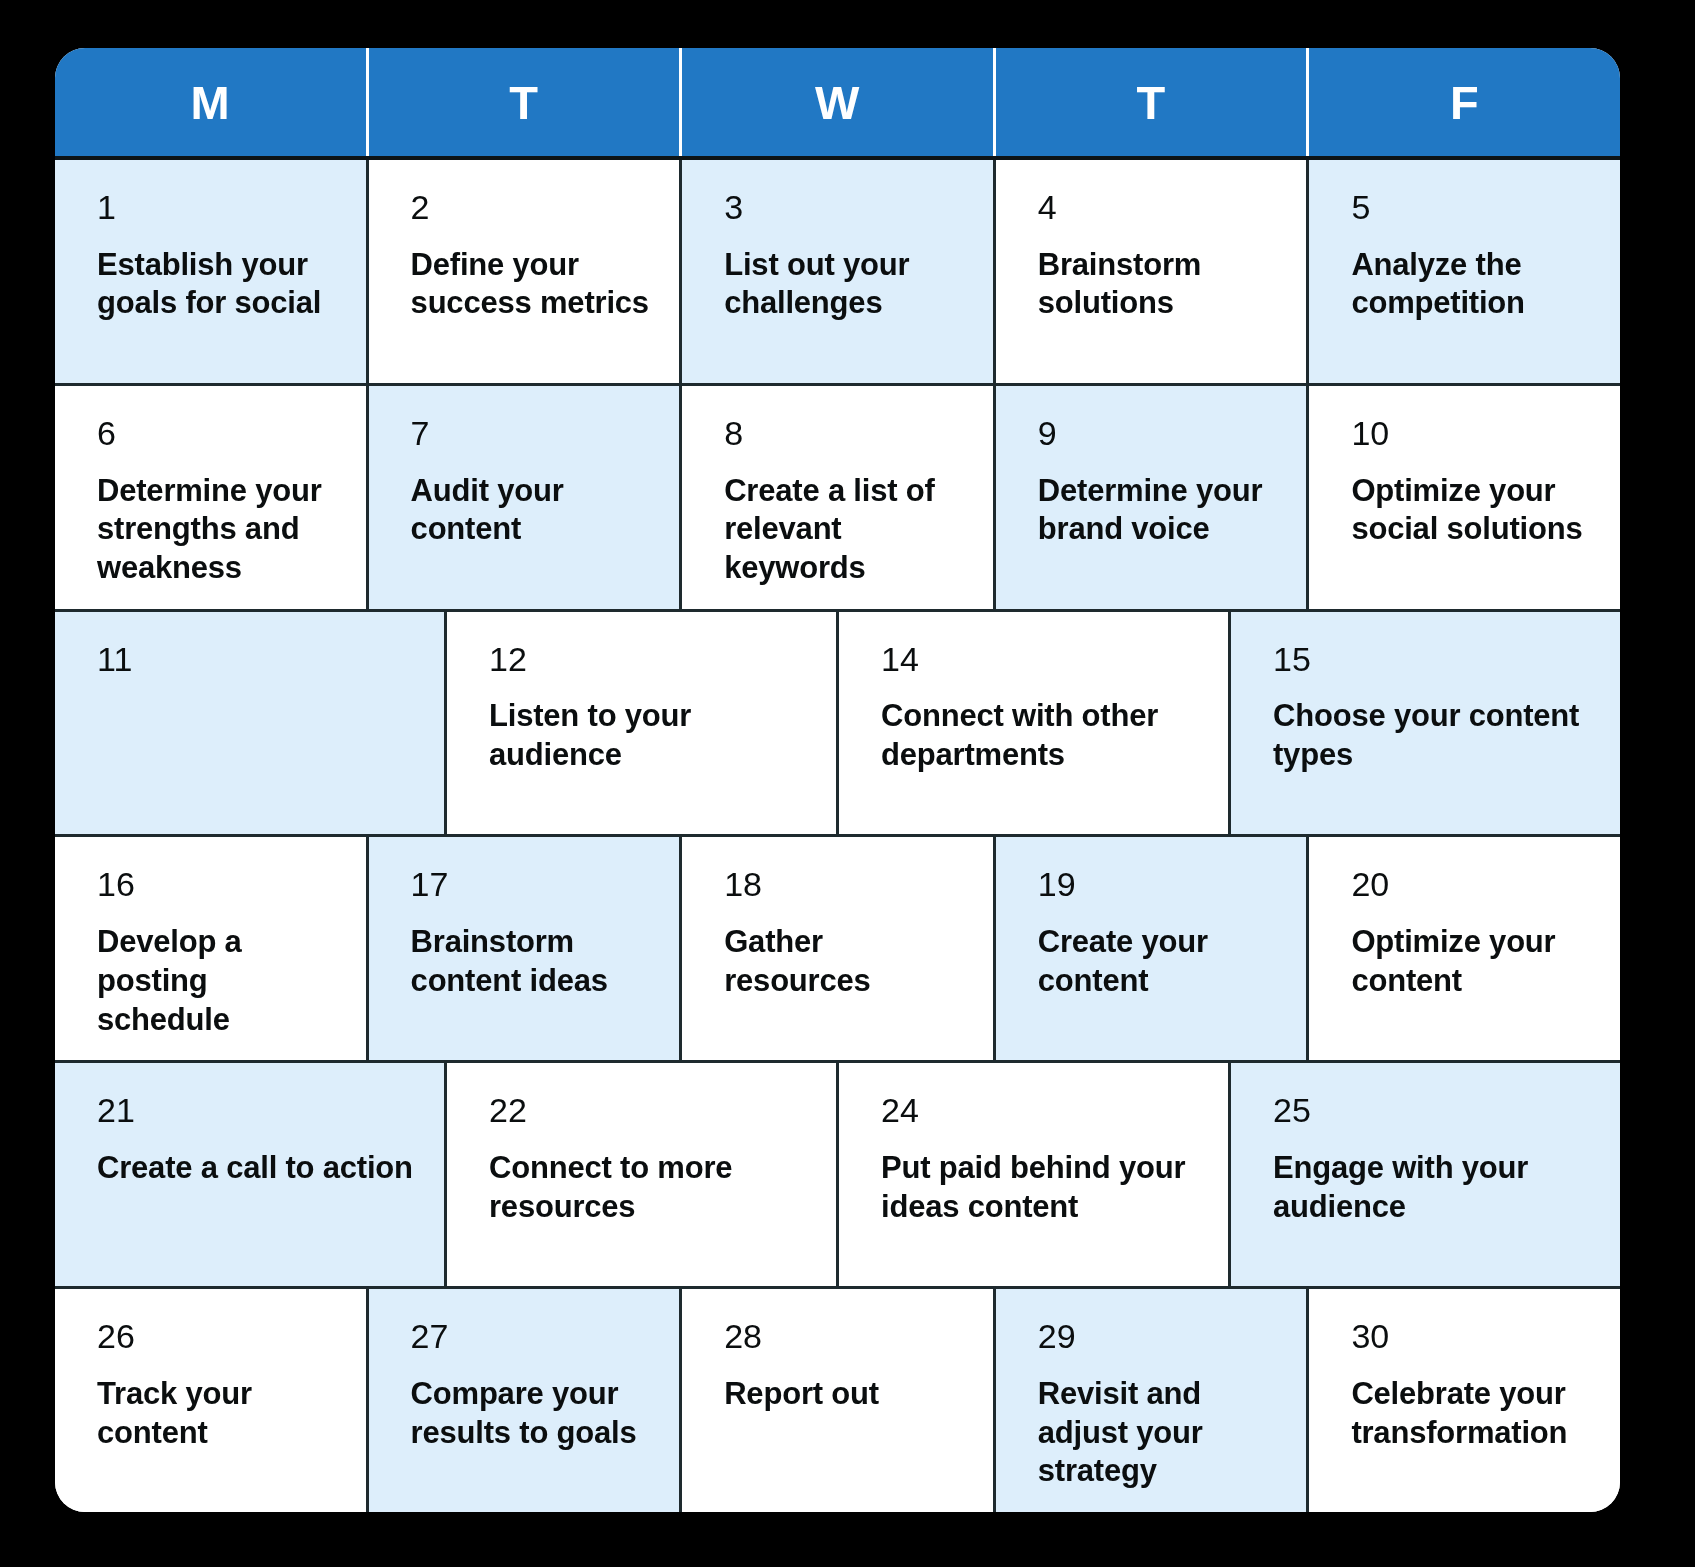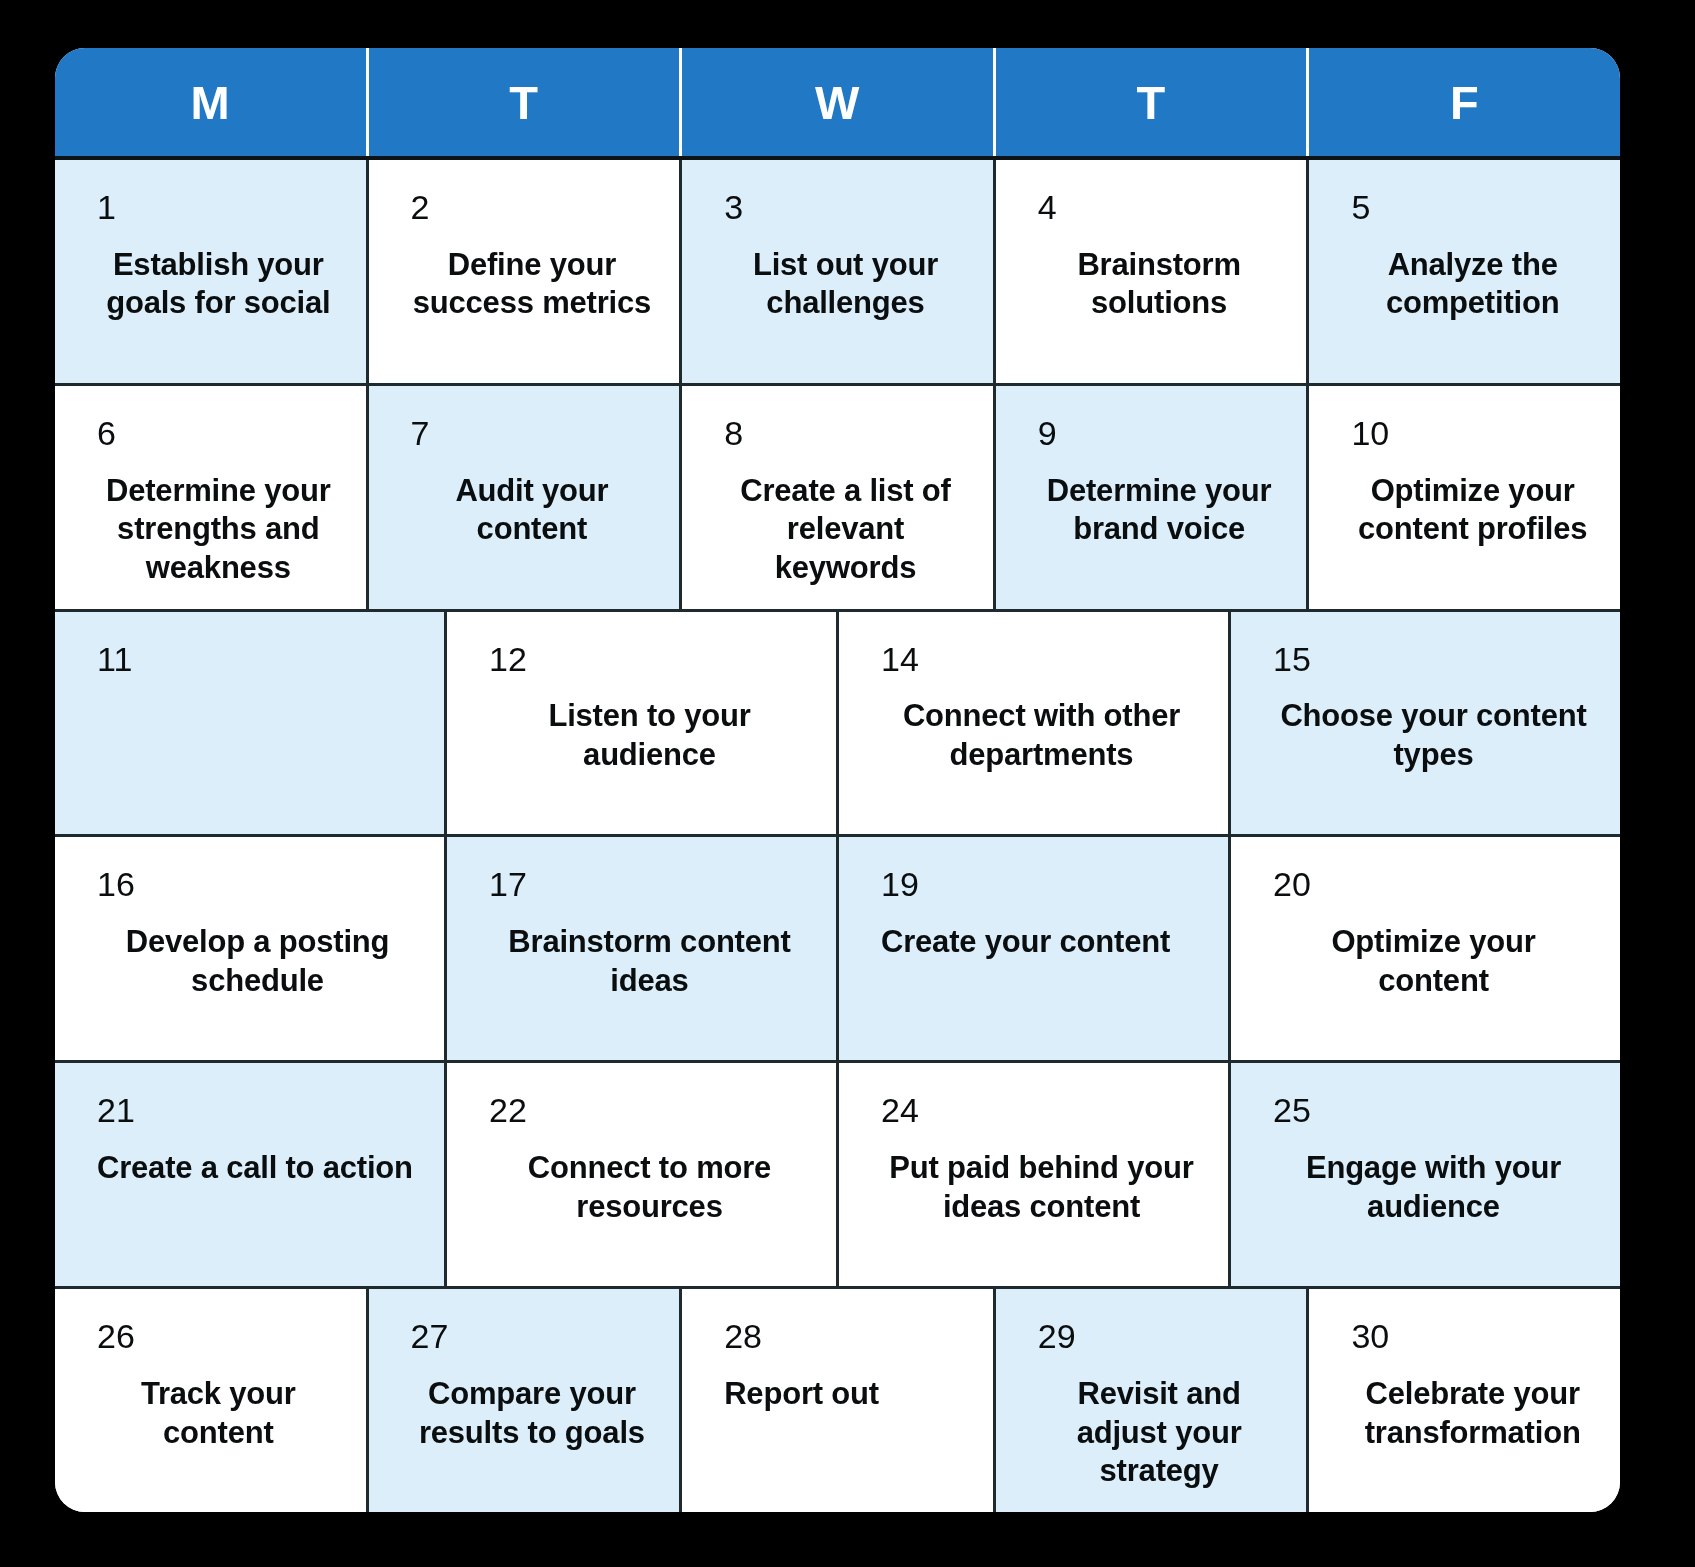--- a/index.html
+++ b/index.html
@@ -74,21 +74,20 @@
     color: #0b0e0f;
     line-height: 1.05;
     margin-bottom: 20px;
   }
   .day-task {
     font-size: 31px;
     font-weight: bold;
     color: #0b0e0f;
     line-height: 1.25;
     letter-spacing: -0.2px;
-    text-align: center;
   }
 </style>
 </head>
 <body>
 
 <div id="calendar-card">
 
   <div id="header-row">
     <div class="header-cell">
       <span>M</span>
@@ -144,21 +143,21 @@
       <div class="day-cell">
         <div class="day-number">8</div>
         <div class="day-task">Create a list of relevant keywords</div>
       </div>
       <div class="day-cell shaded">
         <div class="day-number">9</div>
         <div class="day-task">Determine your brand voice</div>
       </div>
       <div class="day-cell">
         <div class="day-number">10</div>
-        <div class="day-task">Optimize your content profiles</div>
+        <div class="day-task">Optimize your social solutions</div>
       </div>
     </div>
 
     <div class="week-row">
       <div class="day-cell shaded">
         <div class="day-number">11</div>
       </div>
       <div class="day-cell">
         <div class="day-number">12</div>
         <div class="day-task">Listen to your audience</div>
@@ -175,20 +174,24 @@
 
     <div class="week-row">
       <div class="day-cell">
         <div class="day-number">16</div>
         <div class="day-task">Develop a posting schedule</div>
       </div>
       <div class="day-cell shaded">
         <div class="day-number">17</div>
         <div class="day-task">Brainstorm content ideas</div>
       </div>
+      <div class="day-cell">
+        <div class="day-number">18</div>
+        <div class="day-task">Gather resources</div>
+      </div>
       <div class="day-cell shaded">
         <div class="day-number">19</div>
         <div class="day-task">Create your content</div>
       </div>
       <div class="day-cell">
         <div class="day-number">20</div>
         <div class="day-task">Optimize your content</div>
       </div>
     </div>
 

